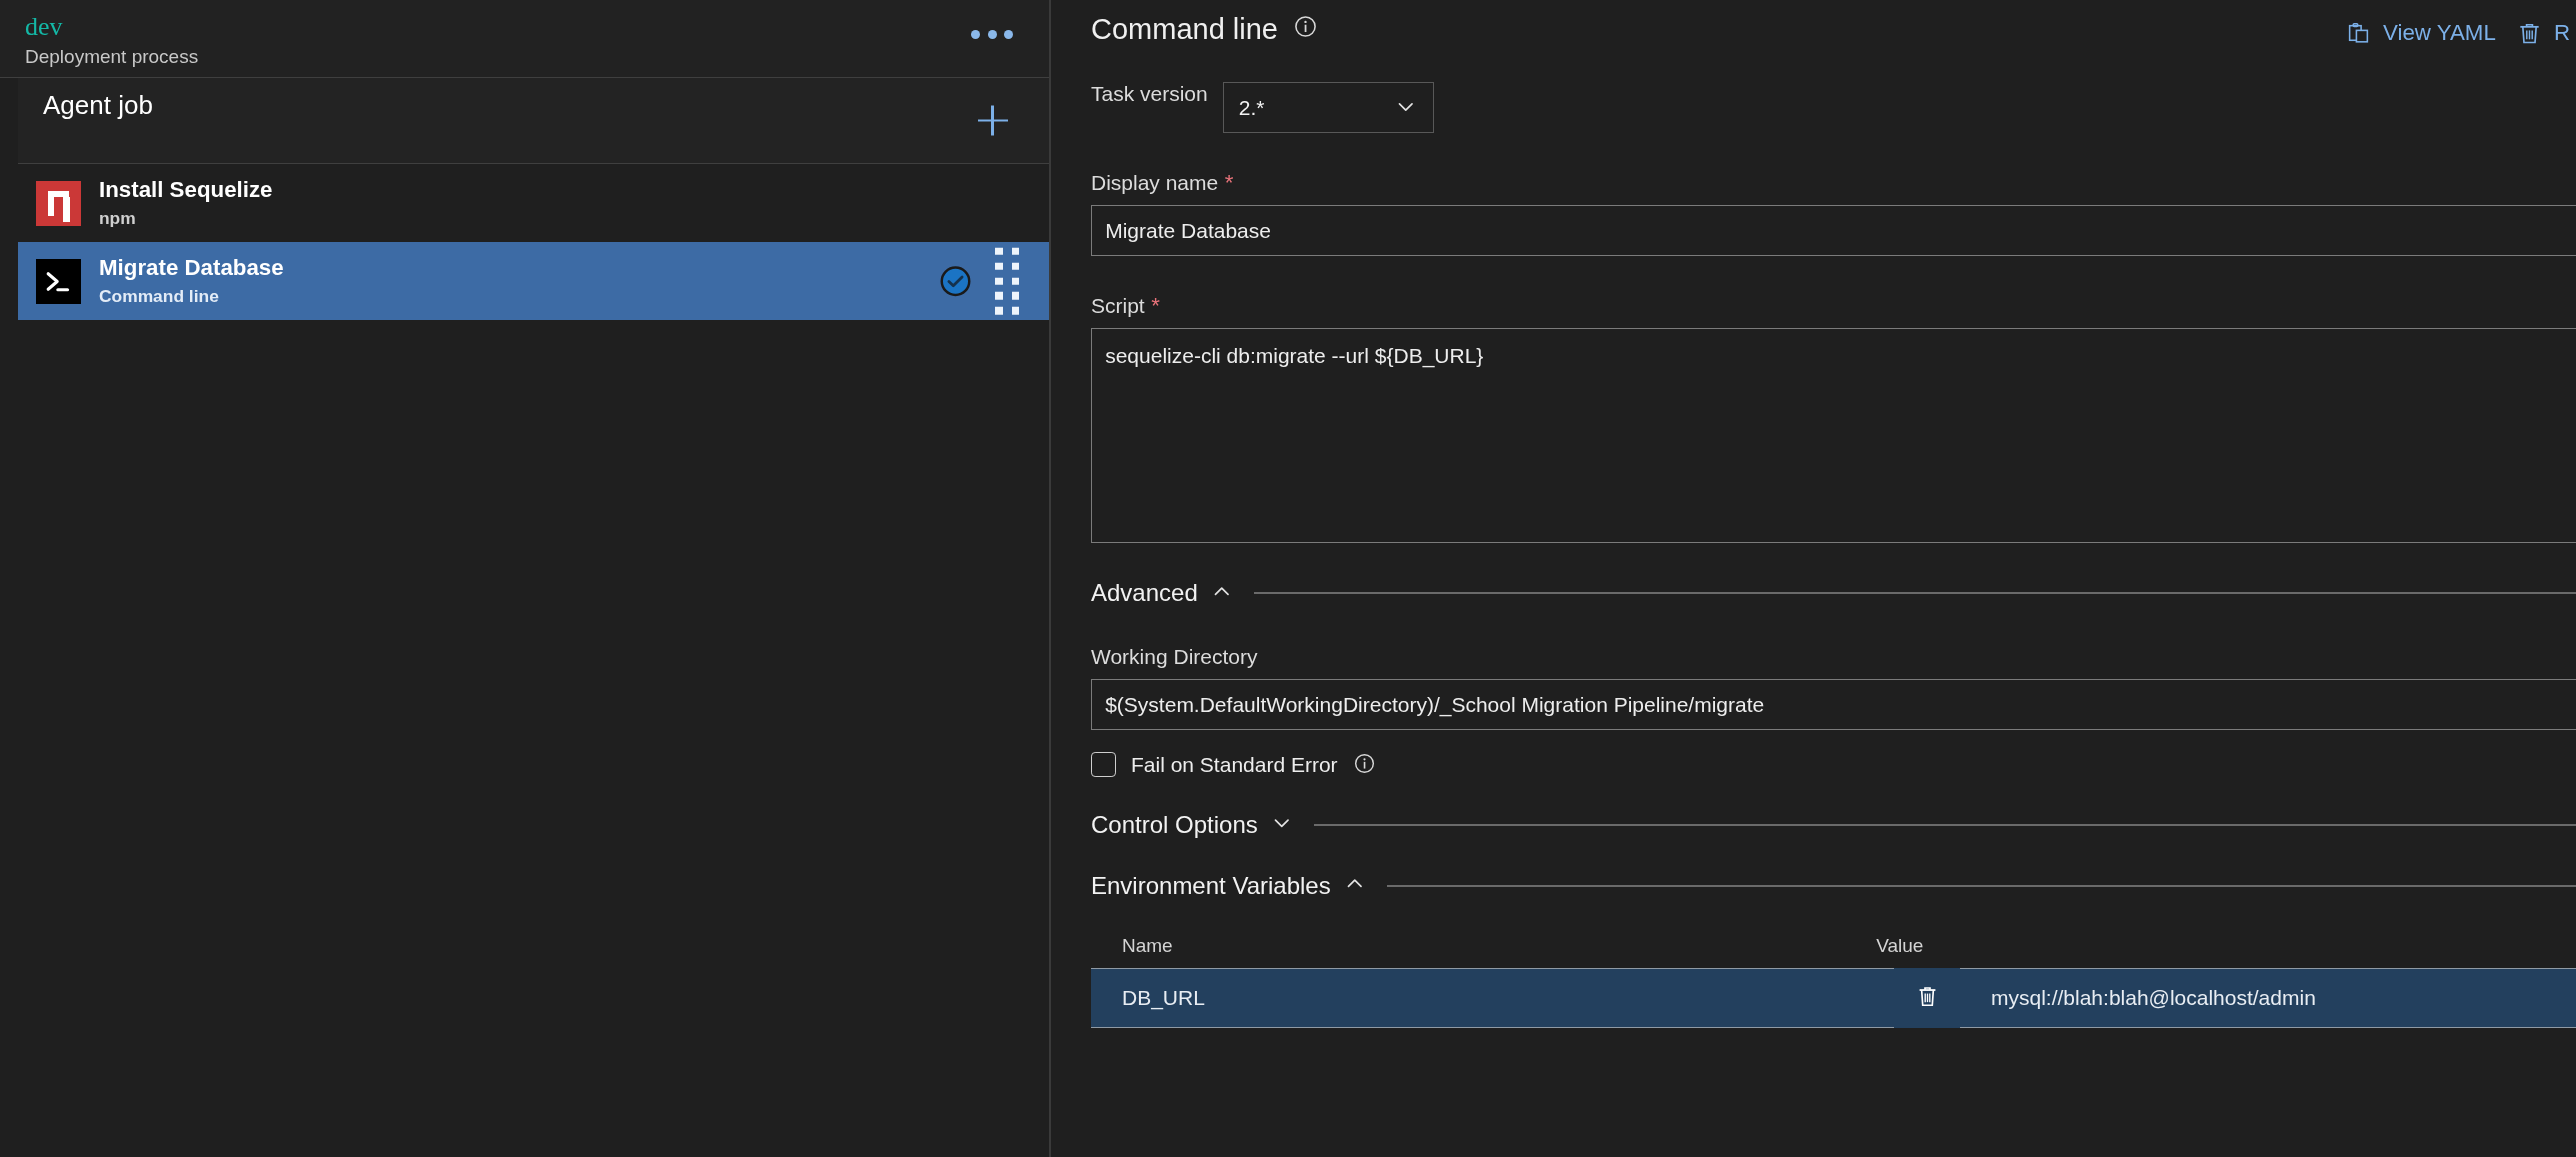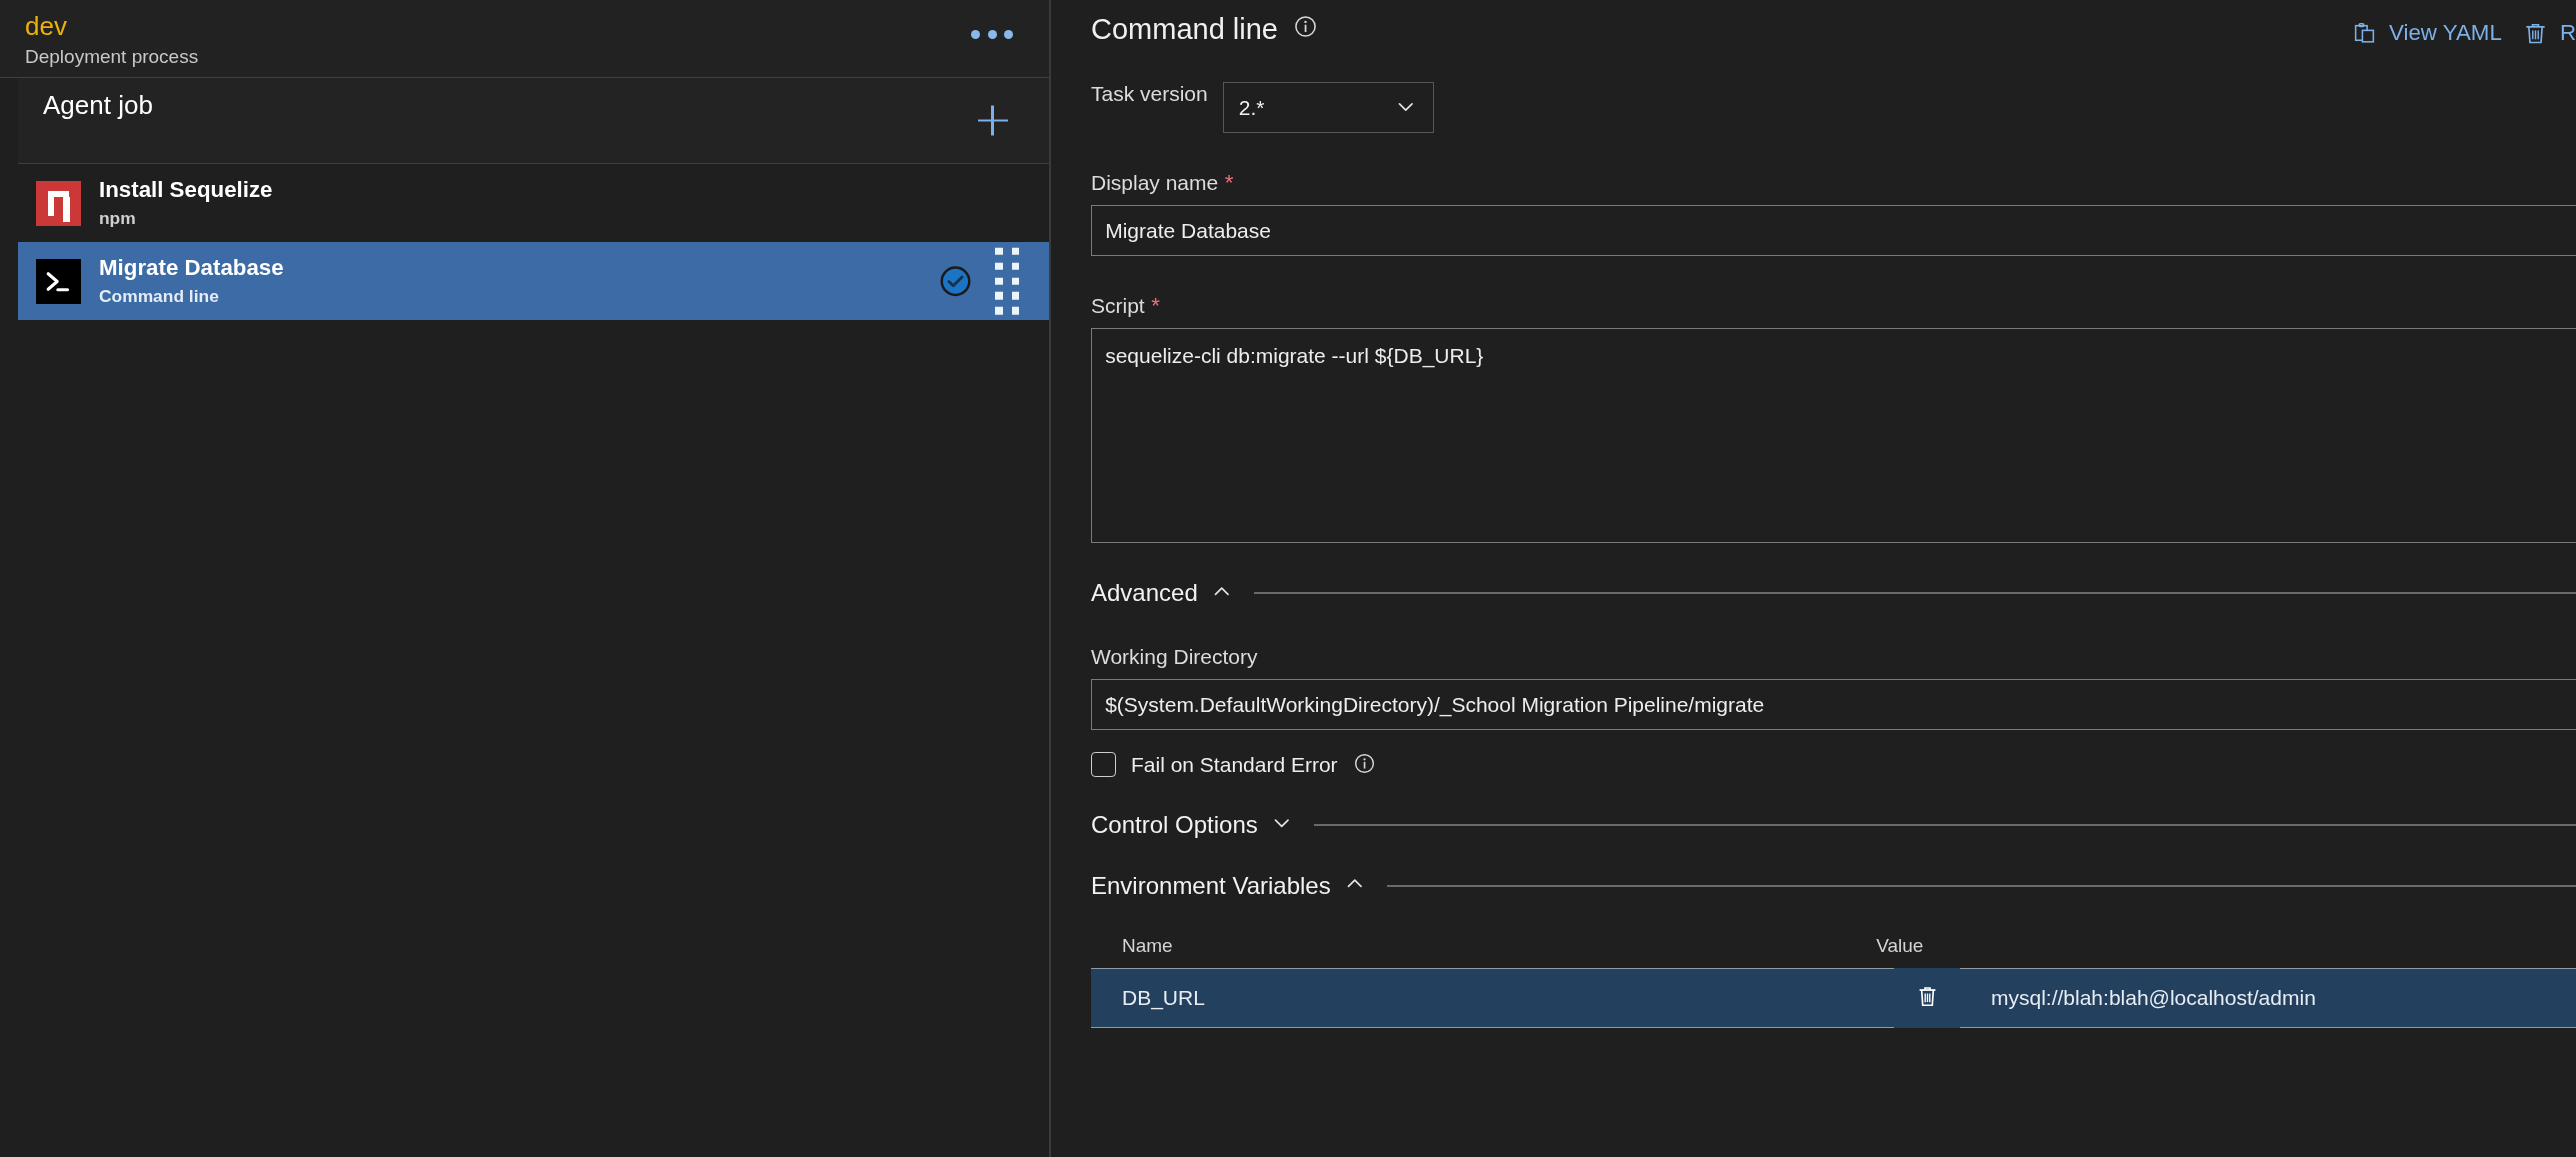--- a/index.html
+++ b/index.html
@@ -21,21 +21,21 @@
     flex: 0 0 1051px;
   }
   .sb-header {
     height: 78px;
     border-bottom: 1.7px solid #3f3f3f;
     padding: 11.6px 0 0 25px;
     position: relative;
     background: #222222;
   }
   .sb-header-title {
-    font-size: 26px; color: #eab308; line-height: 1.15; font-weight: 400;
+    font-size: 26px; color: #14b8a6; line-height: 1.15; font-weight: 400; font-family: Liberation Serif, serif;
   }
   .sb-header-sub {
     font-size: 19px; color: #c8c8c8; margin-top: 4.1px;
   }
   .sb-ellipsis {
     position: absolute; right: 36px; top: 30px;
     display: flex; gap: 7.4px; cursor: pointer;
   }
   .sb-ellipsis i { width: 9px; height: 9px; border-radius: 50%; background: #8ab8ea; display: block; }
 
@@ -118,21 +118,21 @@
   .panel-top {
     display: flex; align-items: flex-start;
     padding-top: 13.2px;
     position: relative;
   }
   .panel-title {
     font-size: 29px; color: #f0f0f0; font-weight: 400;
     display: flex; align-items: center; gap: 15px;
   }
   .panel-actions {
-    position: absolute; right: 0; top: 20px;
+    position: absolute; right: 6px; top: 20px;
     display: flex; align-items: center; gap: 21.5px;
     white-space: nowrap;
   }
   .act-btn {
     display: flex; align-items: center; gap: 11.6px;
     color: #7cb0e8; font-size: 22.3px; cursor: pointer;
   }
   .act-icon { display: flex; align-items: center; }
 
   .row-taskver {

